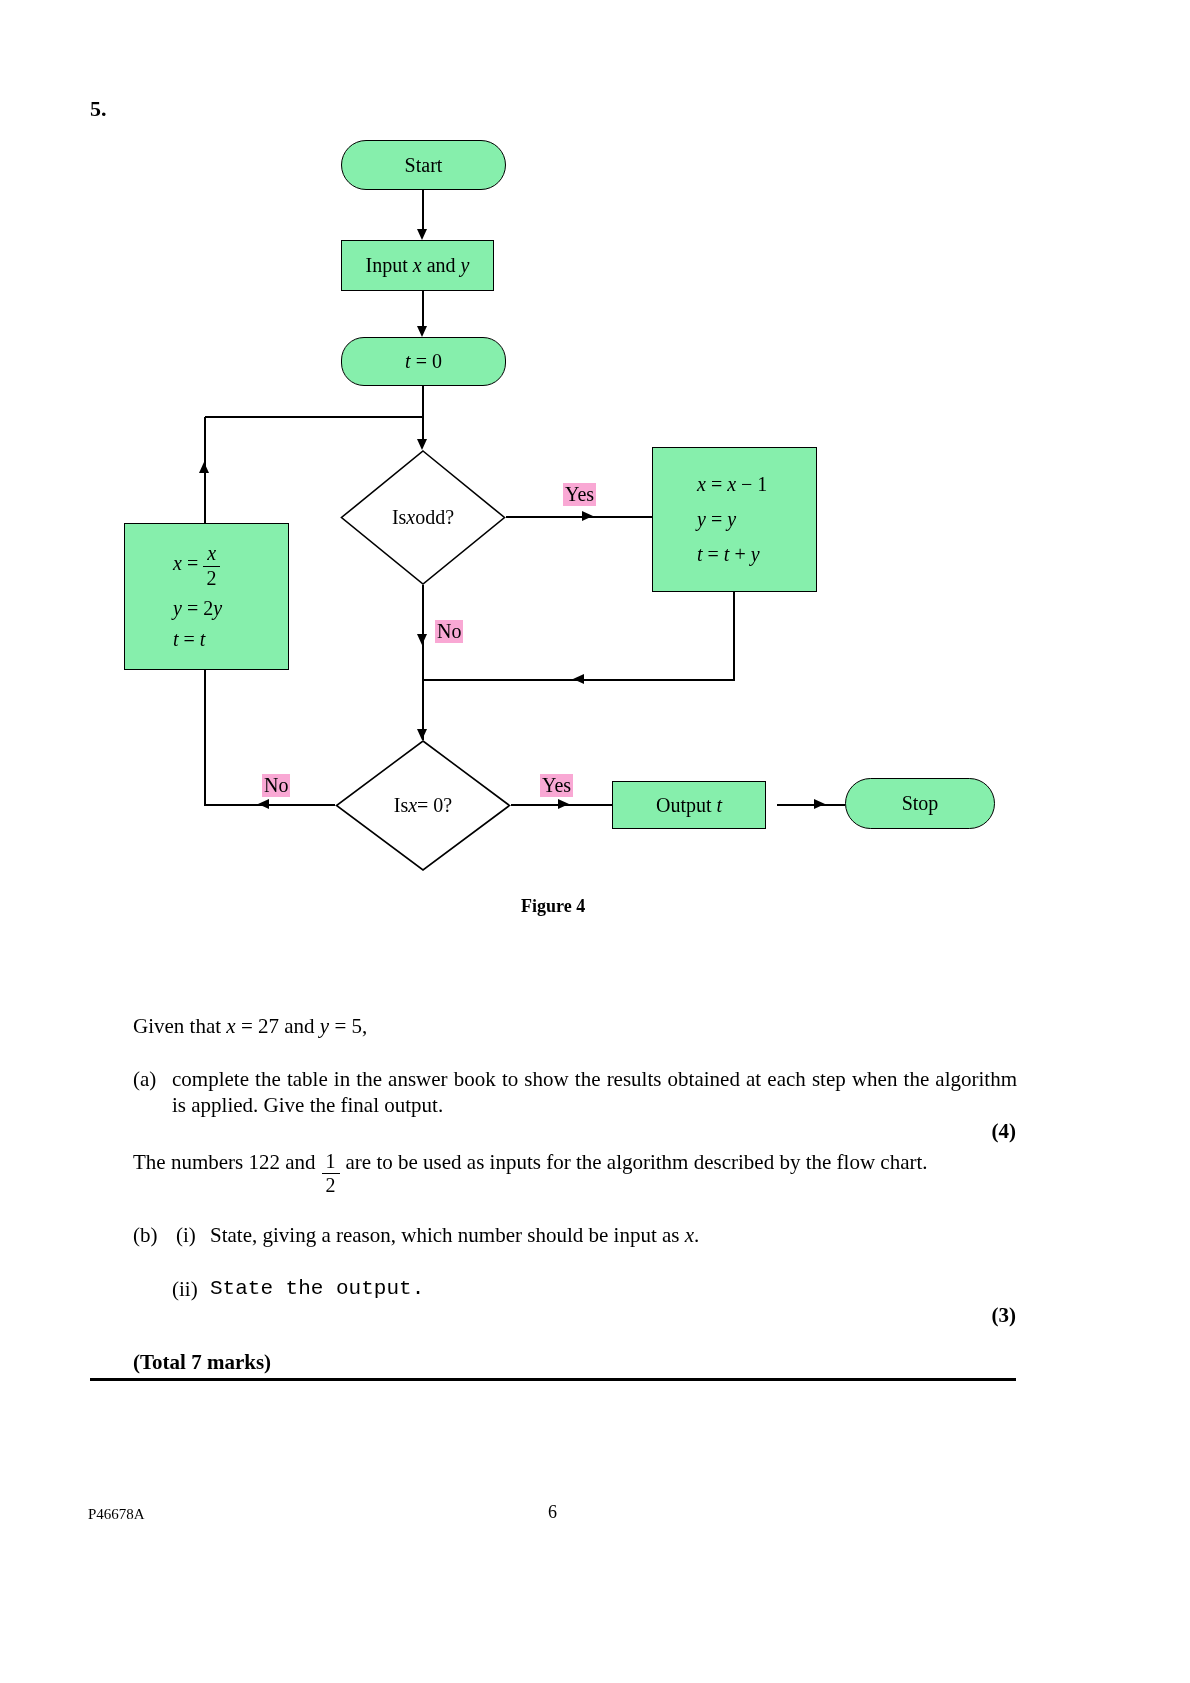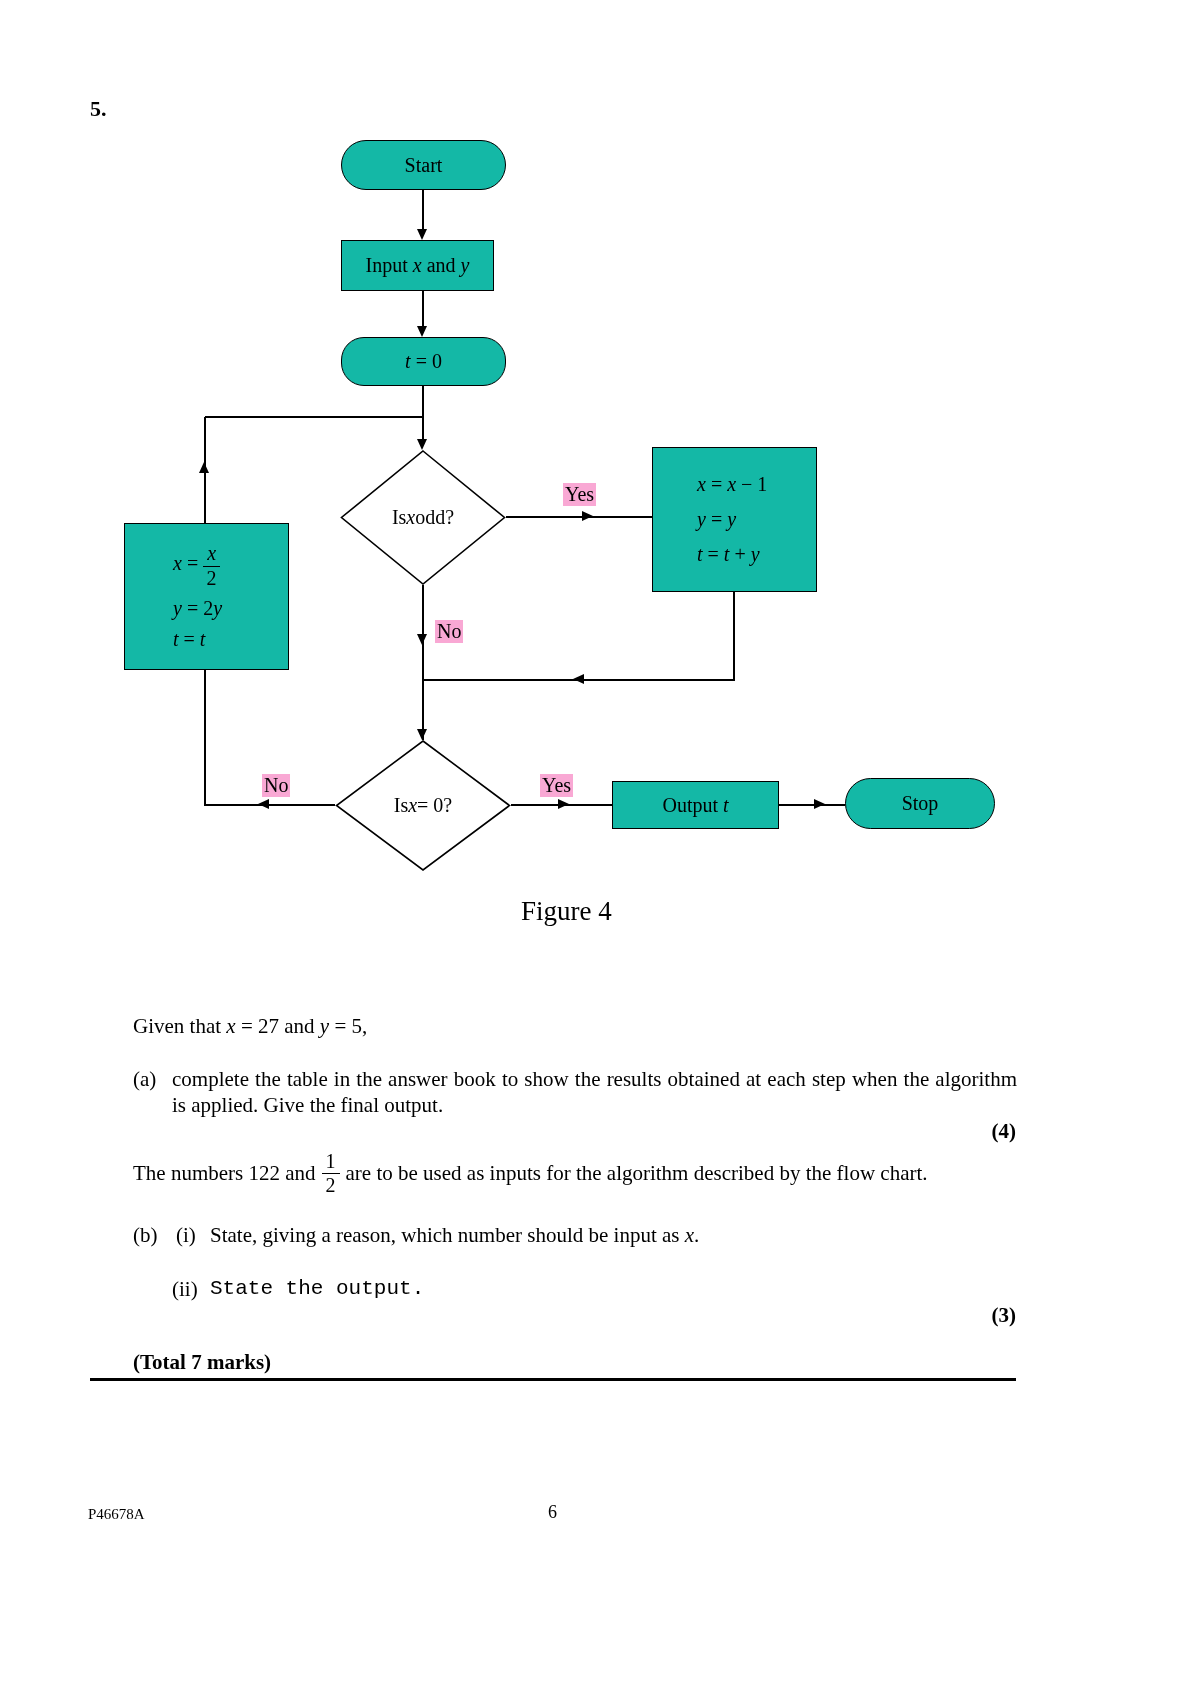--- a/index.html
+++ b/index.html
@@ -5,21 +5,21 @@
   html,body { margin:0; padding:0; background:#e8e8e8; }
   .page {
     position:relative; width:1190px; height:1683px; margin:0 auto;
     background:#ffffff; color:#000;
     font-family:"Liberation Serif", serif; font-size:21px;
     overflow:hidden;
   }
 
   
   .fc-box {
-    position:absolute; border:1.6px solid #000; background:#14b8a6;
+    position:absolute; border:1.6px solid #000; background:#86efac;
     display:flex; align-items:center; justify-content:center;
     font-size:20px; box-sizing:border-box;
   }
   .stadium { border-radius:27px; }
   .proc-list {
     justify-content:center; align-items:flex-start; flex-direction:column;
   }
   .proc-list .pline { display:block; }
 
   .vline { position:absolute; width:1.6px; background:#000; }
@@ -41,29 +41,29 @@
   .branch-label { position:absolute; font-size:20px; background:#f9a8d4; padding:0 2px; }
 
   .frac { display:inline-flex; flex-direction:column; align-items:center; line-height:1.12; vertical-align:middle; font-size:20px; }
   .frac .num { border-bottom:1.6px solid #000; padding:0 4px 1px 4px; display:block; }
   .frac .den { display:block; }
 
   .mathline { display:flex; align-items:center; gap:7px; }
 
   
   .qnum { position:absolute; font-weight:bold; font-size:22px; }
-  .caption { position:absolute; font-weight:normal; font-size:27px; }
+  .caption { position:absolute; font-weight:bold; font-size:18px; }
   .para { position:absolute; line-height:26px; }
   .justify { text-align:justify; }
   .marks { position:absolute; font-weight:bold; text-align:right; }
   .total { position:absolute; font-weight:bold; text-align:left; }
   .rule { position:absolute; background:#000; }
   .footer-code { position:absolute; font-size:15px; }
   .footer-page { position:absolute; font-size:18px; }
-  .numline { position:absolute; display:flex; align-items:center; gap:6px; }
+  .numline { position:absolute; display:flex; align-items:flex-start; gap:6px; }
 </style>
 </head>
 <body>
 
 <div class="page">
 
   <div class="qnum" style="left:90px; top:96px;">5.</div>
 
   <div class="vline" style="left:422px; top:190px; height:42px;"></div>
   <div class="arrow down" style="left:417px; top:229px;"></div>
@@ -140,21 +140,21 @@
     <span class="pline"><i>t</i> = <i>t</i></span>
   </div>
 
   <div class="diamond-wrap" style="left:335px; top:740px; width:176px; height:131px;">
     <svg width="176" height="131" viewBox="0 0 176 131">
       <polygon points="88,1 174.5,65.5 88,130 1.5,65.5" fill="#ffffff" stroke="#000000" stroke-width="1.6"></polygon>
     </svg>
     <div class="diamond-label">Is <i>x</i> = 0?</div>
   </div>
 
-  <div class="fc-box" style="left:612px; top:781px; width:167px; height:48px;">
+  <div class="fc-box" style="left:612px; top:781px; width:154px; height:48px;">
     <span>Output <i>t</i></span>
   </div>
 
   <div class="fc-box stadium" style="left:845px; top:778px; width:150px; height:51px;">
     <span>Stop</span>
   </div>
 
   <div class="caption" style="left:521px; top:896px;">Figure 4</div>
 
 

